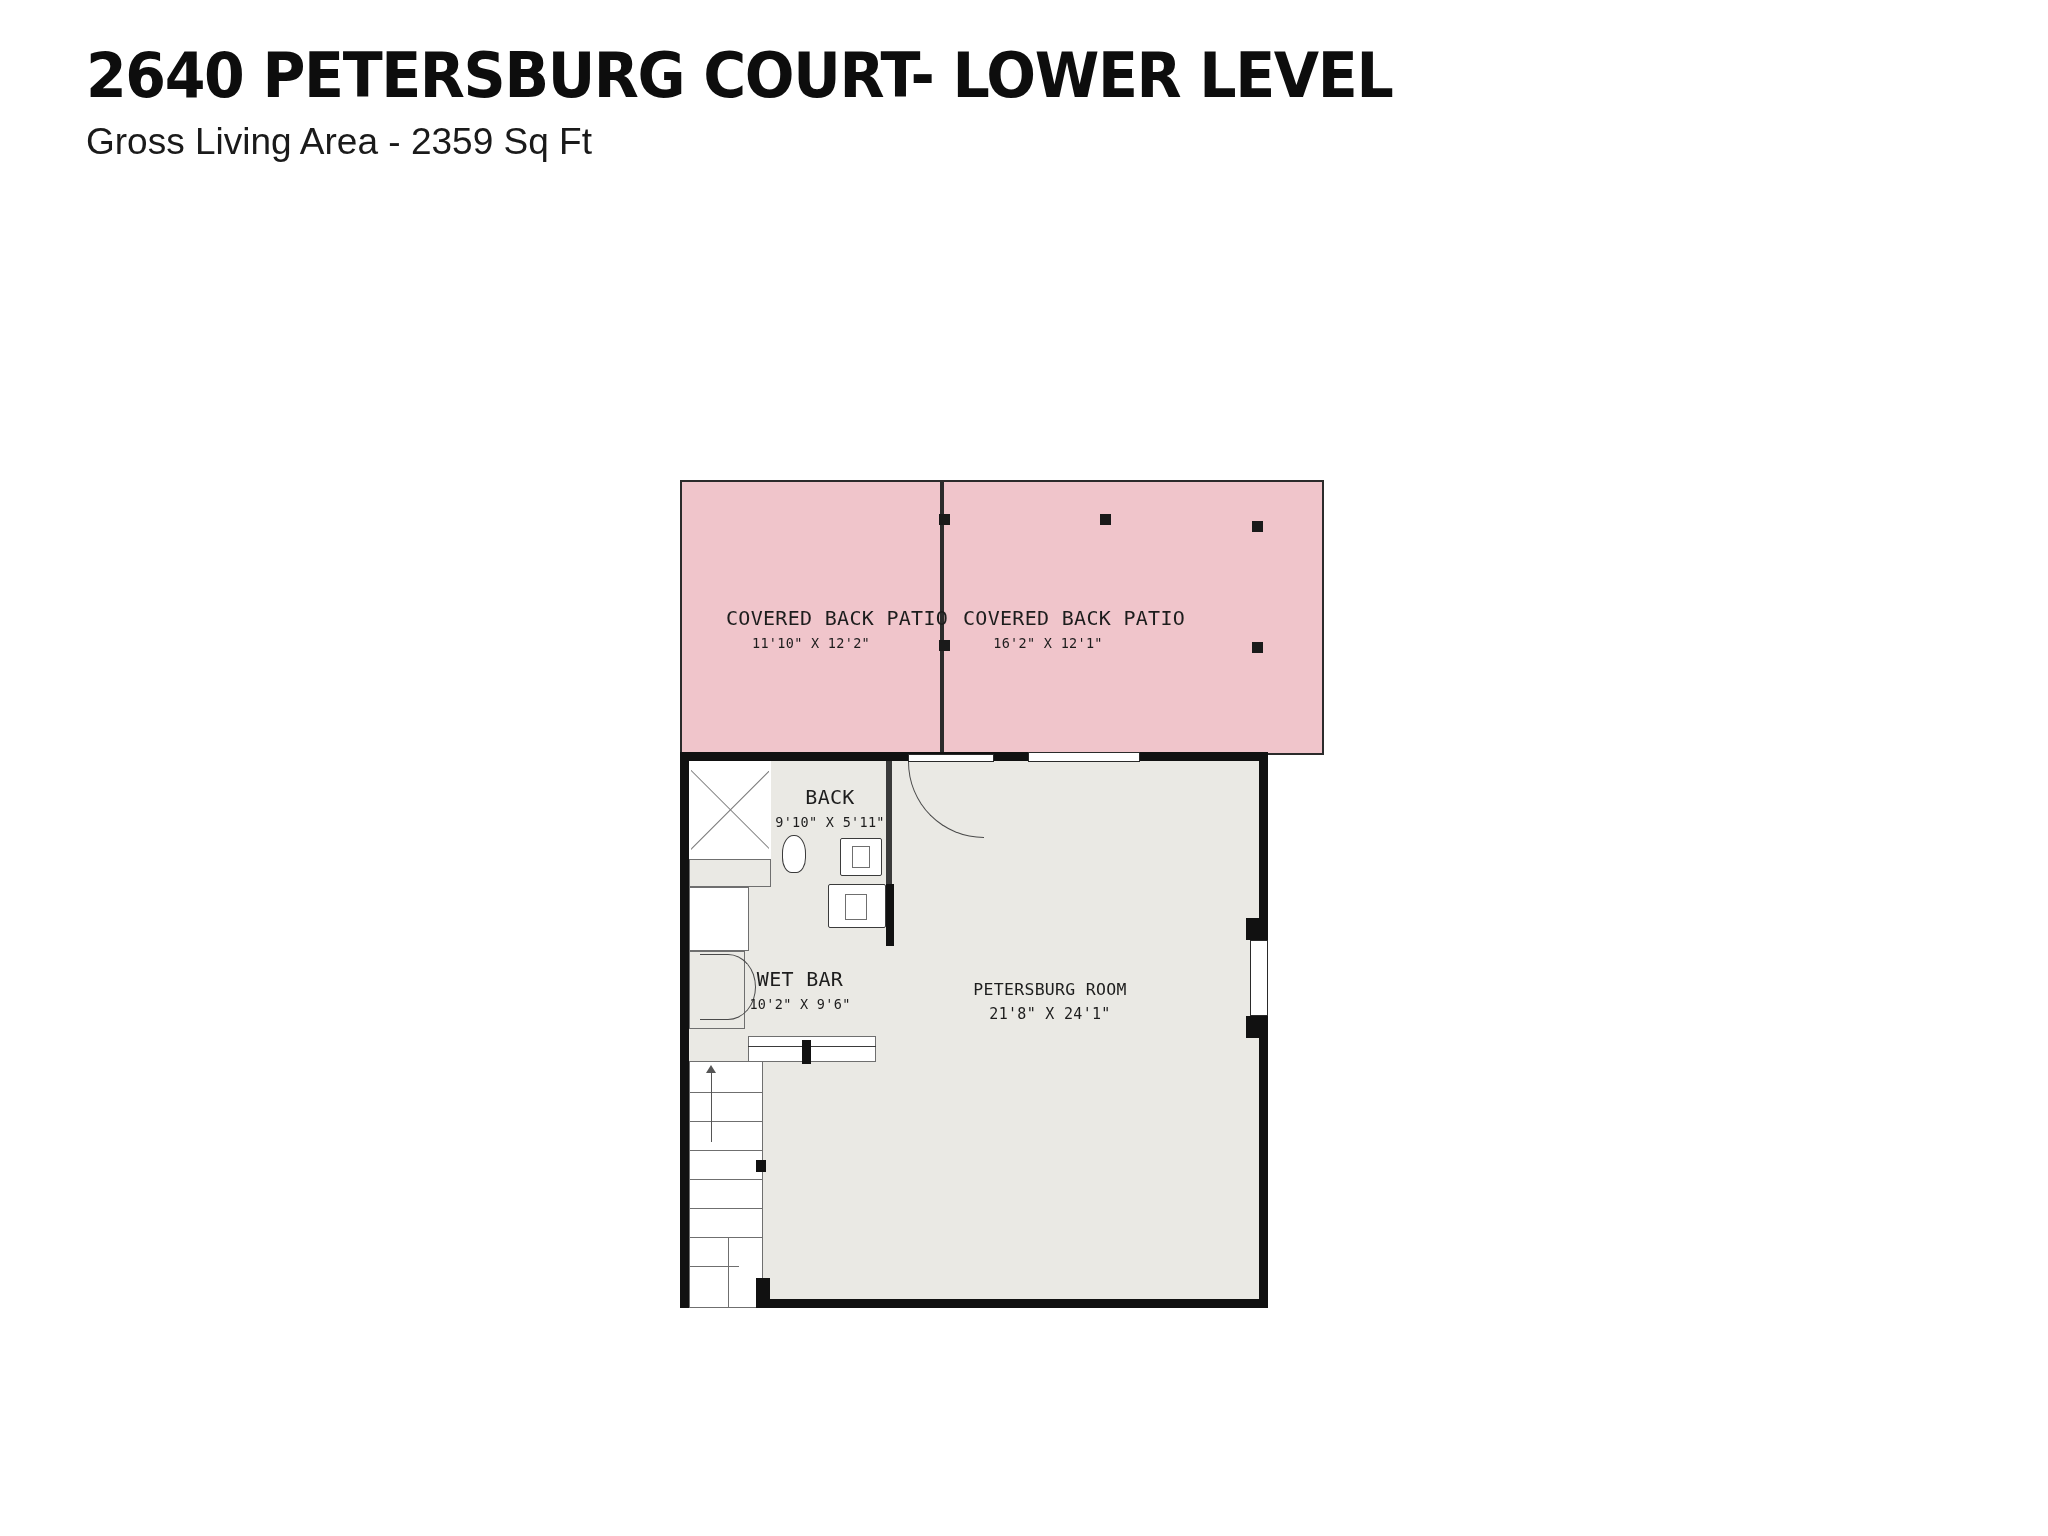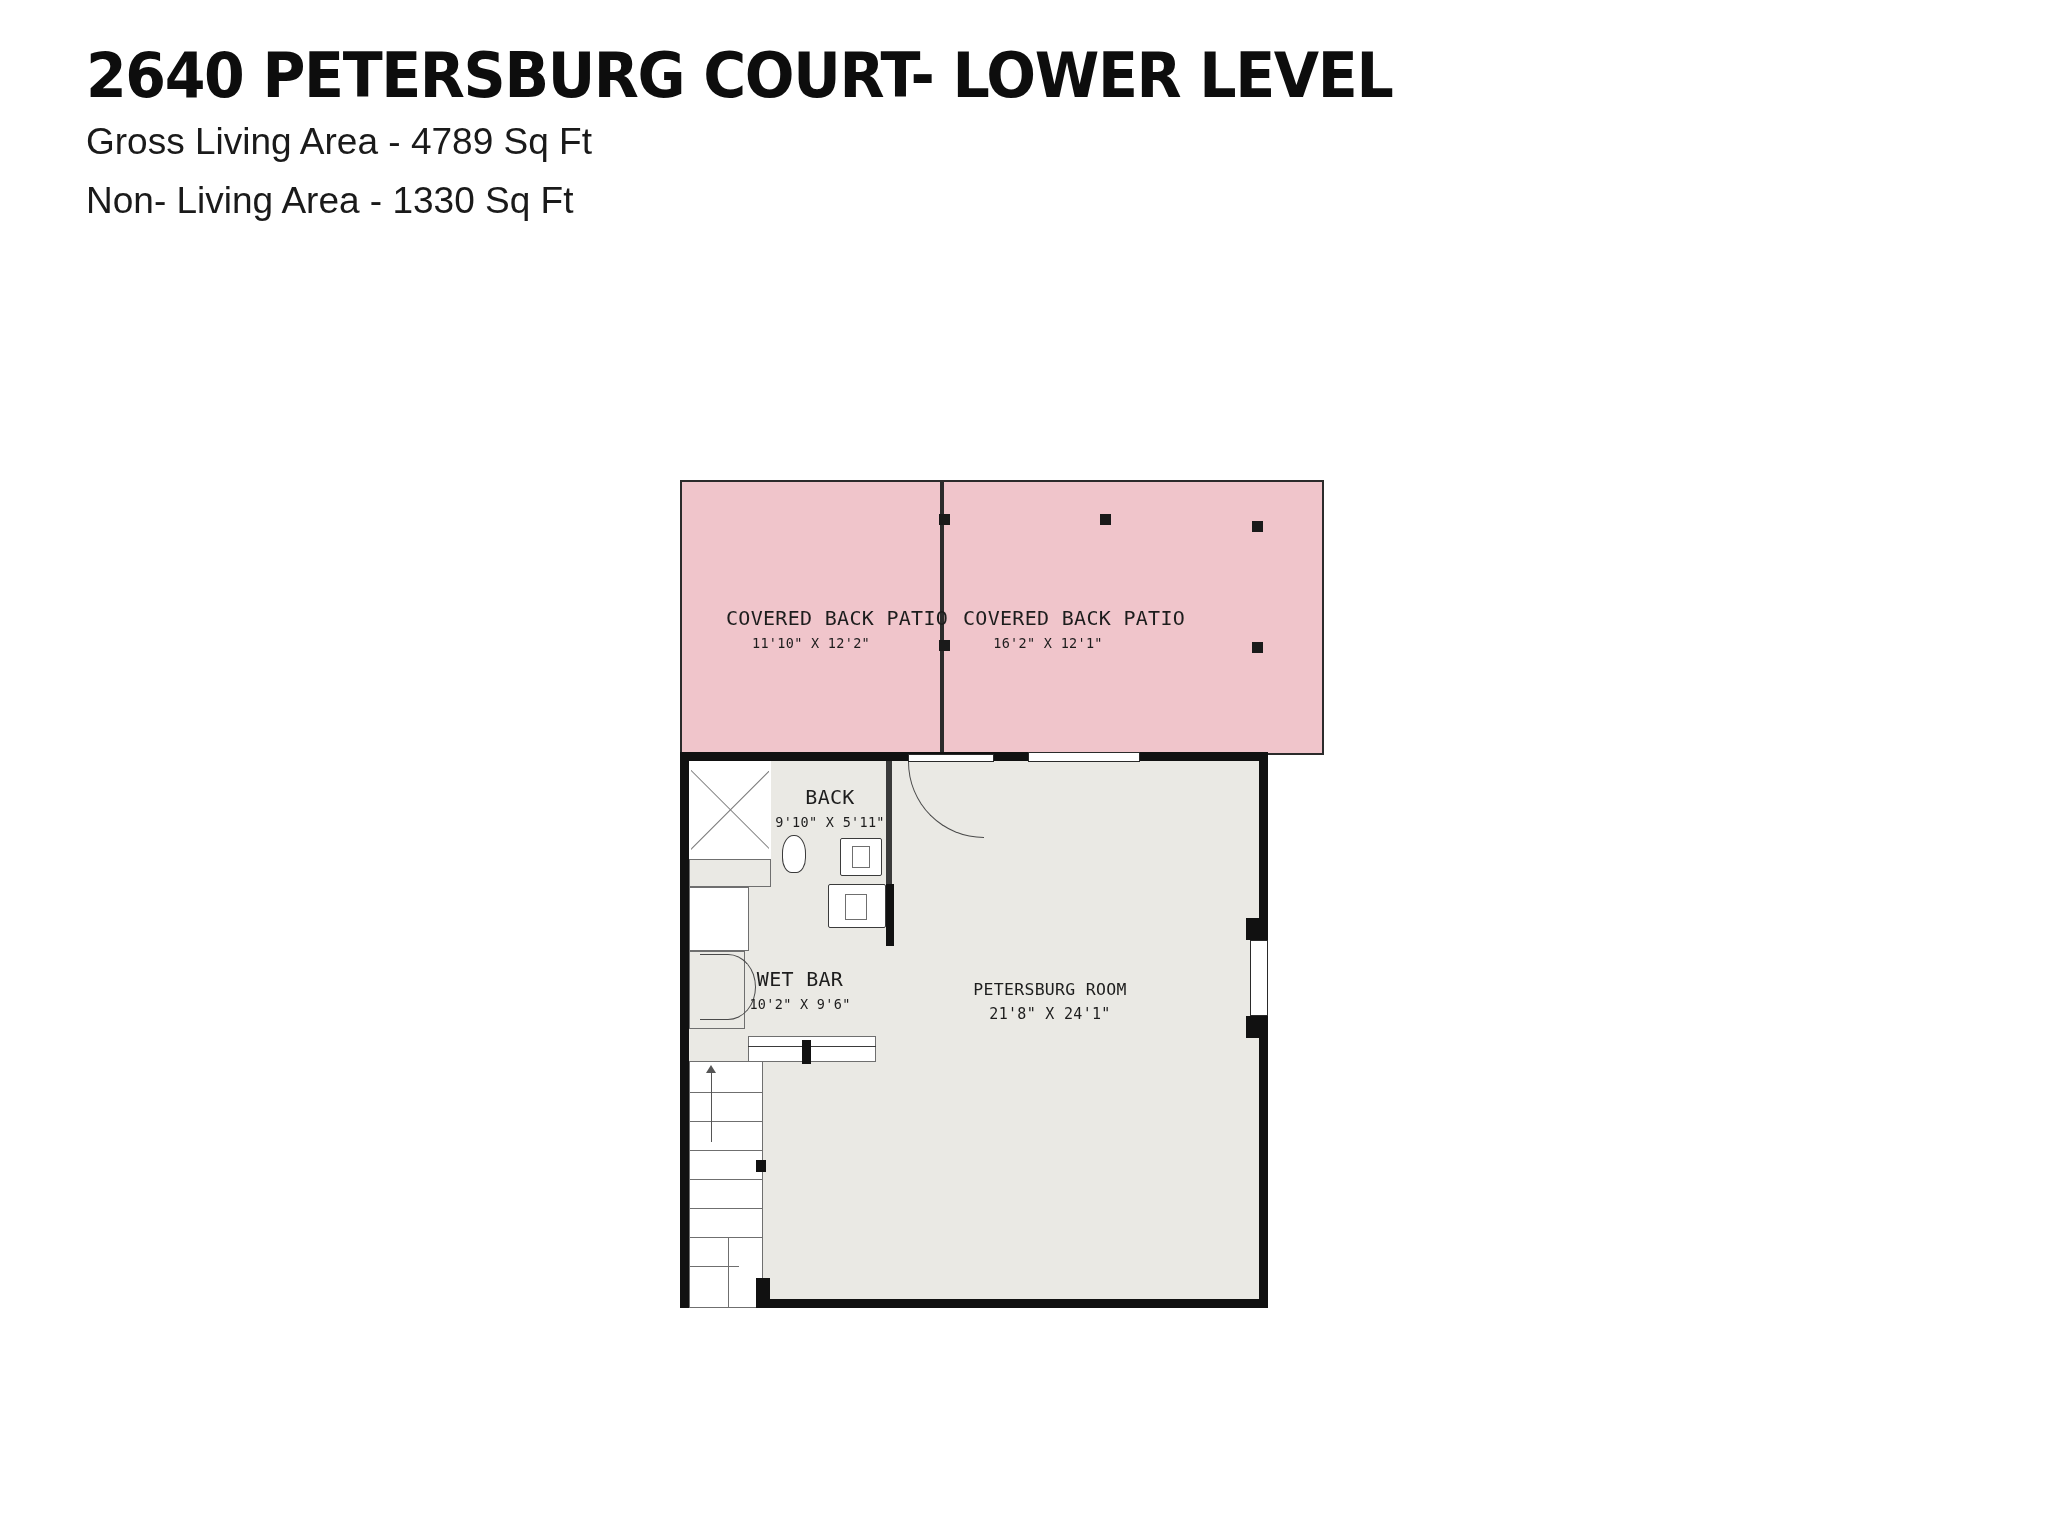--- a/index.html
+++ b/index.html
@@ -166,22 +166,21 @@
     background: #7a7a7a;
   }
   .cross:before { transform: rotate(45deg); transform-origin: center; }
   .cross:after { transform: rotate(-45deg); transform-origin: center; }
 </style>
 </head>
 <body>
 
 <div id="header">
   <div id="title">2640 PETERSBURG COURT- LOWER LEVEL</div>
-  <div class="subline">Gross Living Area - 4789 Sq Ft</div>
-  <div class="subline">Non- Living Area - 1330 Sq Ft</div>
+  <div class="subline">Gross Living Area - 2359 Sq Ft</div>
 </div>
 
 <div id="plan">
 
   <div class="patio" style="left:0px; top:0px; width:262px; height:275px;"></div>
 
   <div class="patio" style="left:262px; top:0px; width:382px; height:275px;"></div>
 
   <div class="post" style="left:259px; top:34px;"></div>
   <div class="post" style="left:420px; top:34px;"></div>

